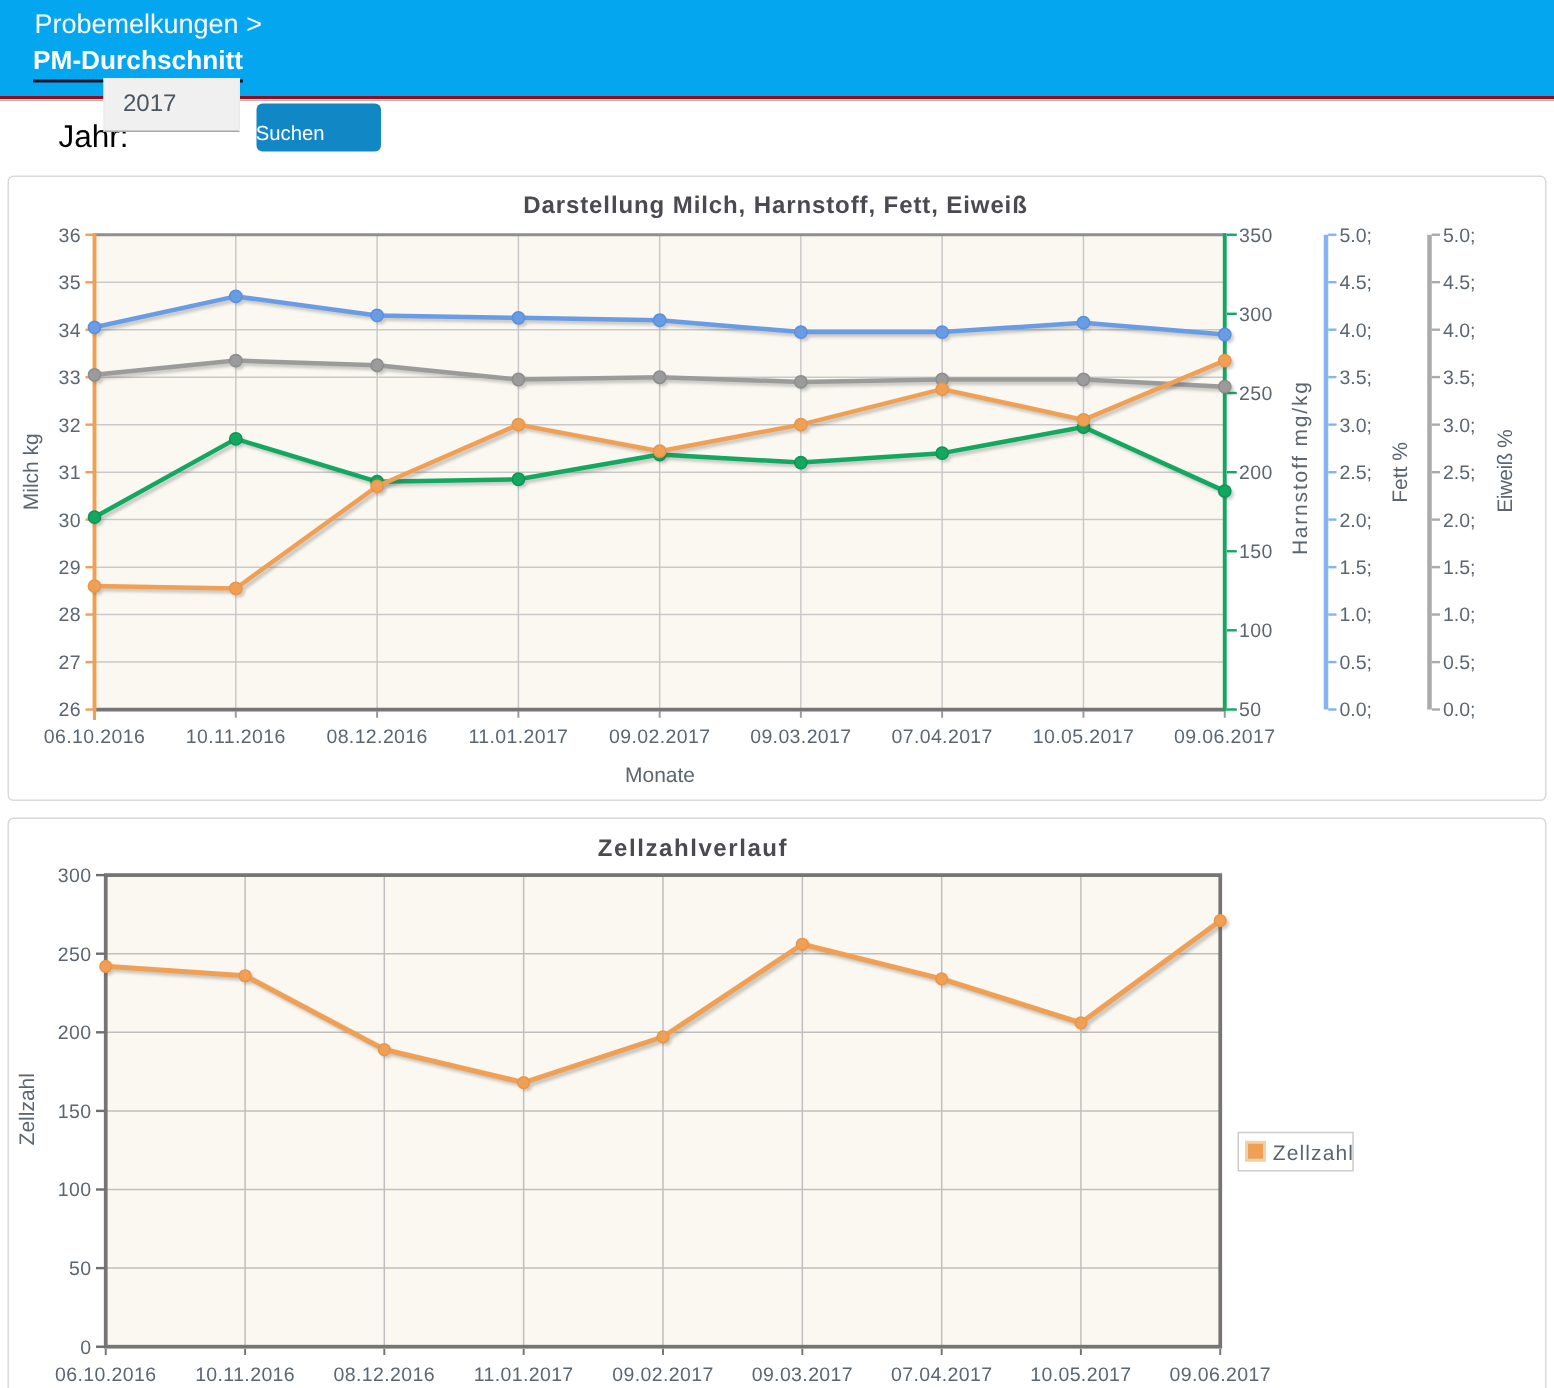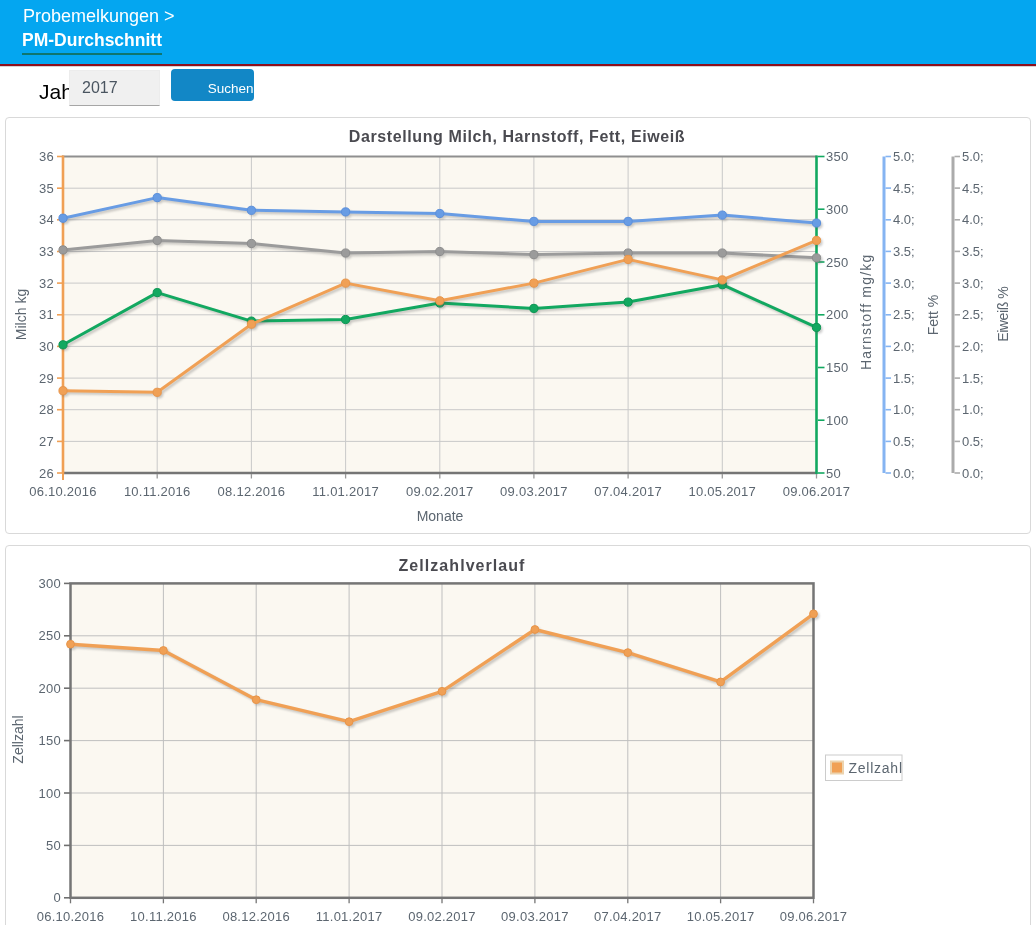--- a/index.html
+++ b/index.html
@@ -1,27 +1,27 @@
 <!DOCTYPE html>
 <html><head><meta charset="utf-8">
 <style>
 * { margin:0; padding:0; box-sizing:border-box; }
 html,body { width:1036px; height:925px; background:#fff; overflow:hidden;
   font-family:"Liberation Sans", sans-serif; }
 #hdr { position:absolute; left:0; top:0; width:1036px; height:64px; background:#04a6f0; }
 #crumb { position:absolute; left:23px; top:6px; color:#fff; font-size:18px; }
 #h1 { position:absolute; left:22px; top:30px; color:#fff; font-size:17.5px; font-weight:bold;
-   border-bottom:2px solid #0f766e; padding-bottom:2px; }
+   border-bottom:2px solid #0f172a; padding-bottom:2px; }
 #redline { position:absolute; left:0; top:64px; width:1036px; height:3px; background:#8e0e1b; border-bottom:1px solid #d8d2d2; }
 #jahr { position:absolute; left:39px; top:80px; font-size:21px; color:#000000; }
-#input { position:absolute; left:69px; top:70px; width:91px; height:36px; background:#f0f0f0;
+#input { position:absolute; left:69px; top:52px; width:91px; height:36px; background:#f0f0f0;
    border:1px solid #ececec; border-bottom:1px solid #a6a6a6; font-size:16px; color:#4a5560;
    line-height:34px; padding-left:12px; }
 #btn { position:absolute; left:170.5px; top:68.5px; width:83px; height:32px; background:#1287c6;
-   border-radius:4px; color:#fff; font-size:13.5px; text-align:right; line-height:40px; }
+   border-radius:4px; color:#fff; font-size:13.5px; text-align:left; line-height:40px; }
 .panel { position:absolute; left:5px; width:1026px; background:#fff;
    border:1px solid #d9d9d9; border-radius:4px; }
 #p1 { top:117px; height:417px; }
 #p2 { top:545px; height:400px; }
 svg { position:absolute; left:0; top:0; }
 </style></head>
 <body>
 <div id="hdr"></div>
 <div id="crumb">Probemelkungen &gt;</div>
 <div id="h1">PM-Durchschnitt</div>

